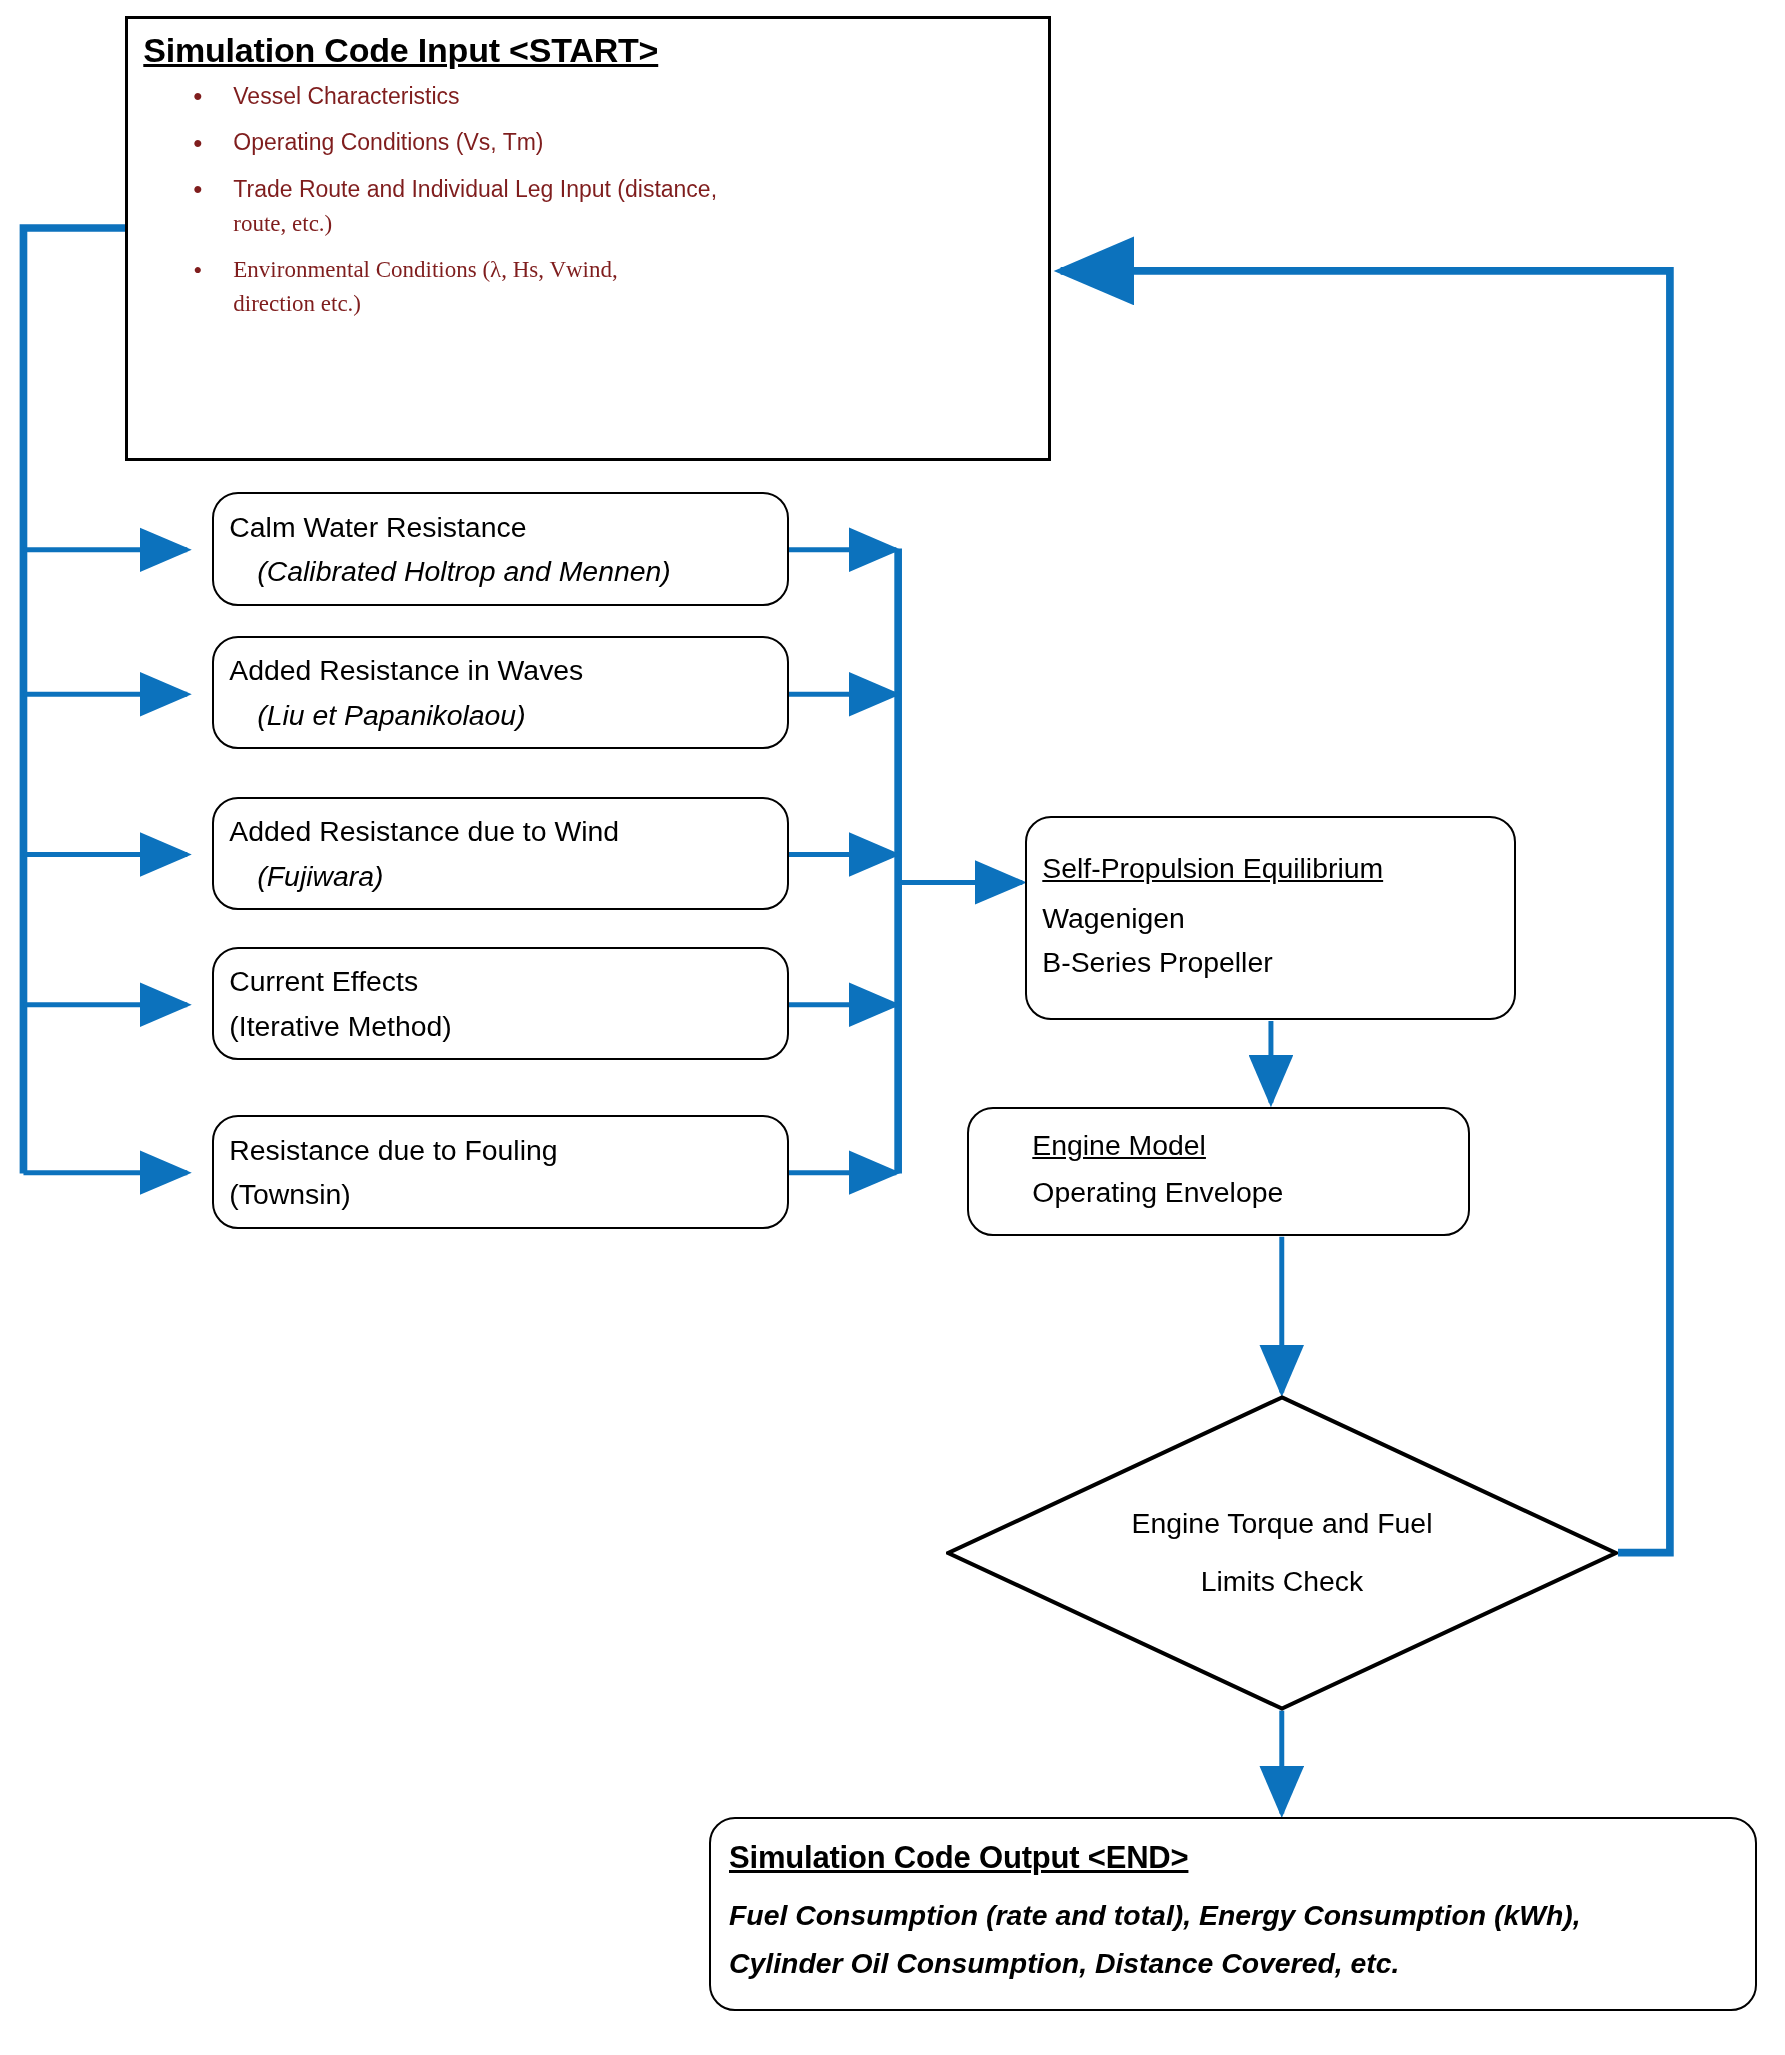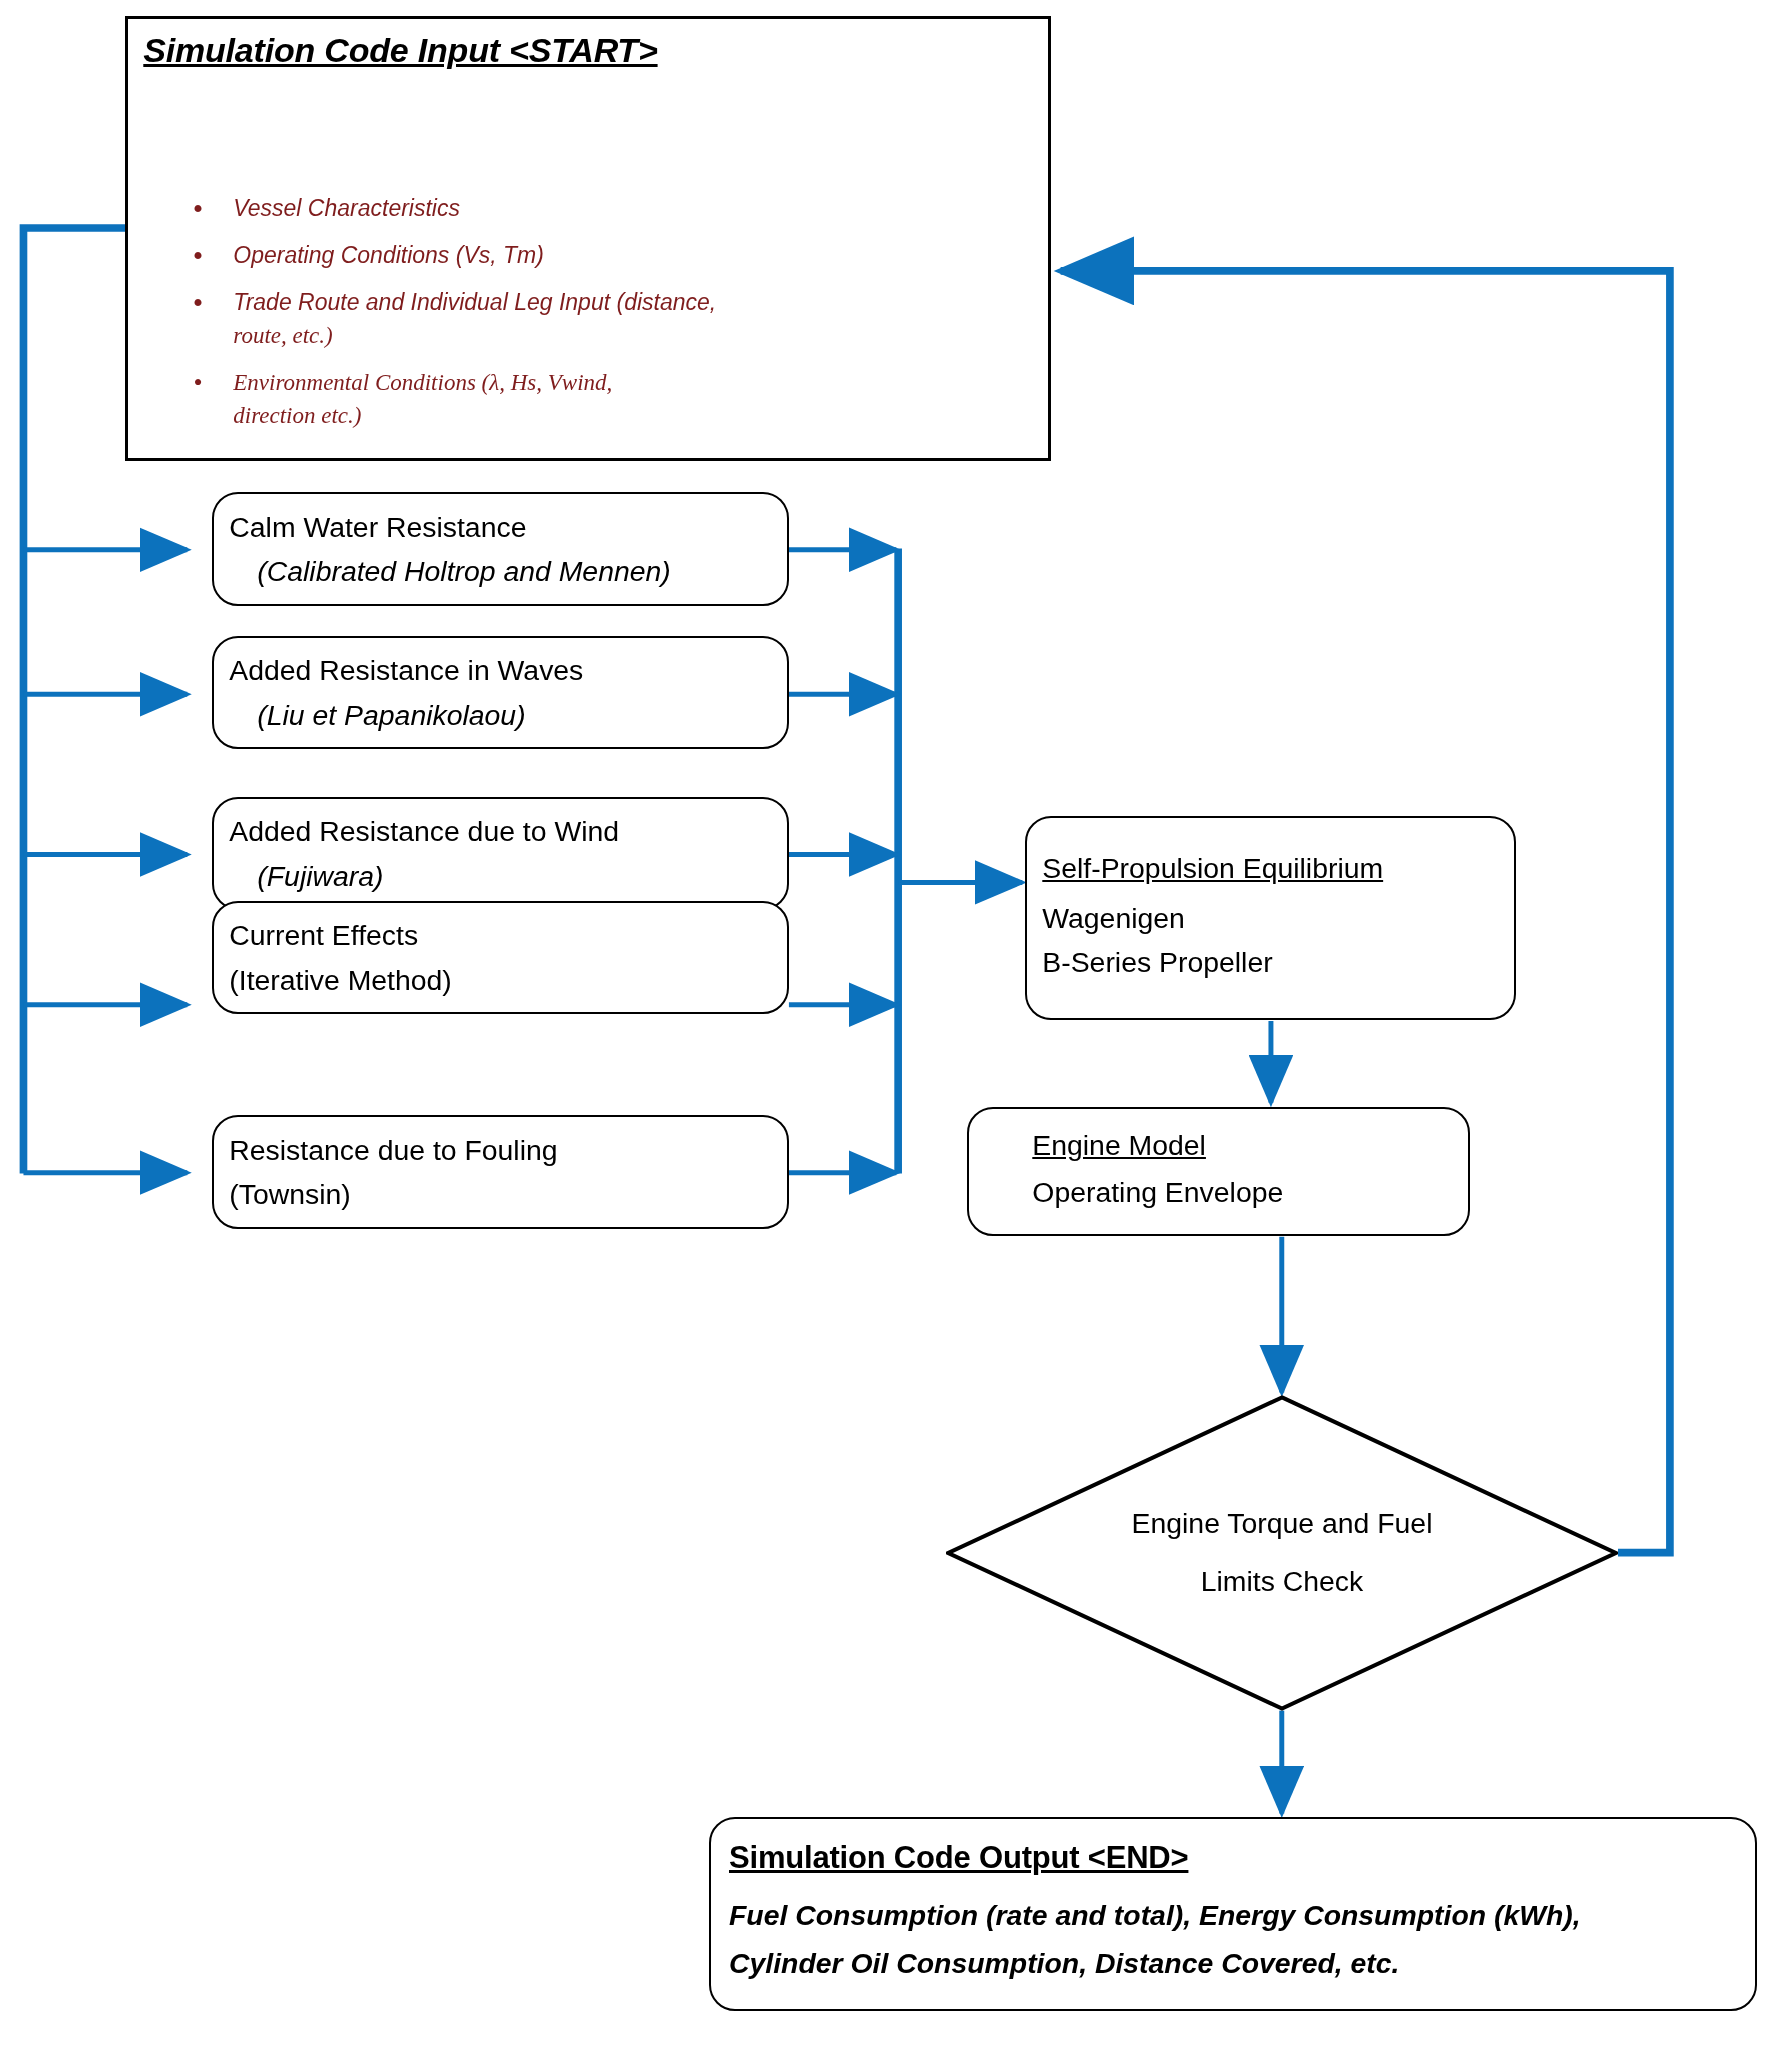--- a/index.html
+++ b/index.html
@@ -36,22 +36,21 @@
   .pad {
     box-sizing: border-box;
     width: 100%;
     height: 100%;
     padding: 11.7px 15.3px;
     display: flex;
     flex-direction: column;
     justify-content: center;
   }
   .pad.top {
-    justify-content: space-between;
-    font-style: italic;
+    justify-content: flex-start;
   }
 
   
   .title {
     font-size: 34px;
     font-weight: bold;
     text-decoration: underline;
     color: #000;
     line-height: 1.12;
     letter-spacing: -0.2px;
@@ -105,21 +104,21 @@
     color: #000;
     line-height: 1.7;
     white-space: nowrap;
   }
 
   
   #node-input      { left: 125px;  top: 16px;   width: 926px; height: 445px; }
   #node-calm       { left: 212px;  top: 492px; width: 577px; height: 114px; }
   #node-waves      { left: 212px;  top: 636px; width: 577px; height: 113px; }
   #node-wind       { left: 212px;  top: 797px; width: 577px; height: 113px; }
-  #node-current    { left: 212px;  top: 901px; width: 577px; height: 113px; }
+  #node-current    { left: 212px;  top: 947px; width: 577px; height: 113px; }
   #node-fouling    { left: 212px;  top: 1115px; width: 577px; height: 114px; }
   #node-selfprop   { left: 1025px; top: 816px; width: 491px; height: 204px; }
   #node-engine     { left: 967px; top: 1107px; width: 503px; height: 129px; padding-left: 48px; }
   #node-output     { left: 709px; top: 1817px; width: 1048px; height: 194px; }
 
   .node.thin { border-width: 2.7px; border-radius: 26px; }
 
   
   #node-diamond {
     position: absolute;

